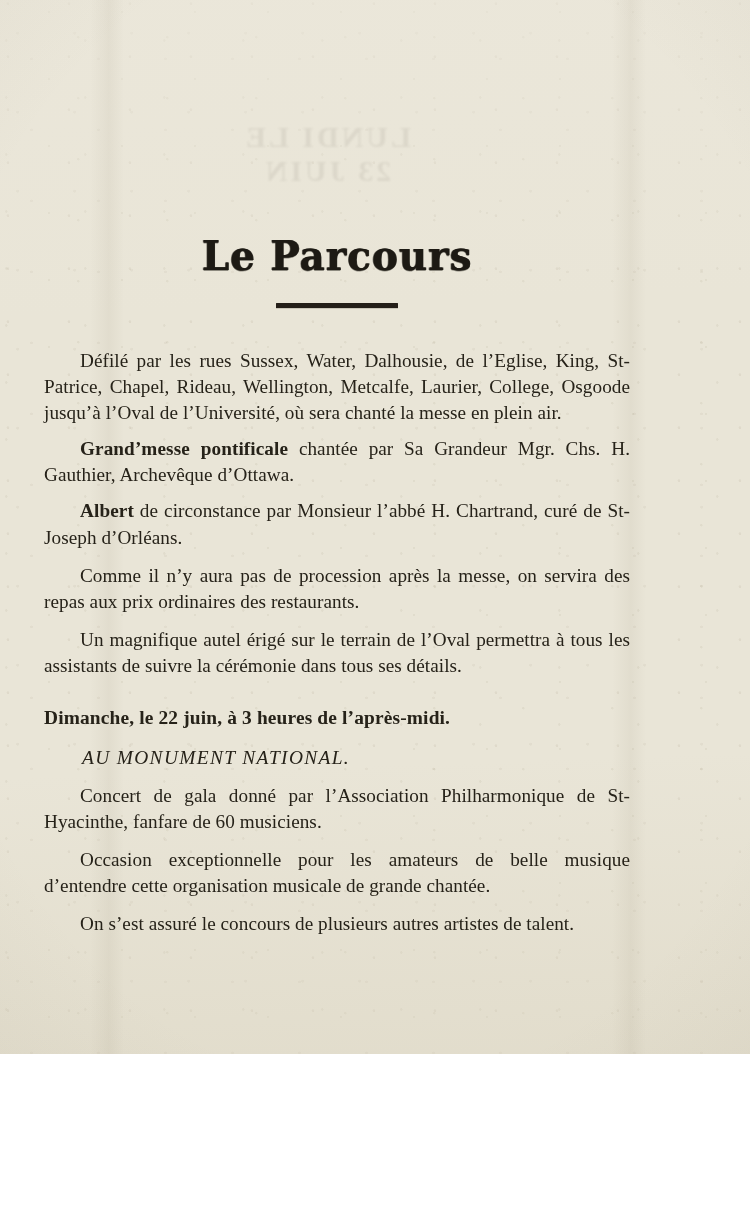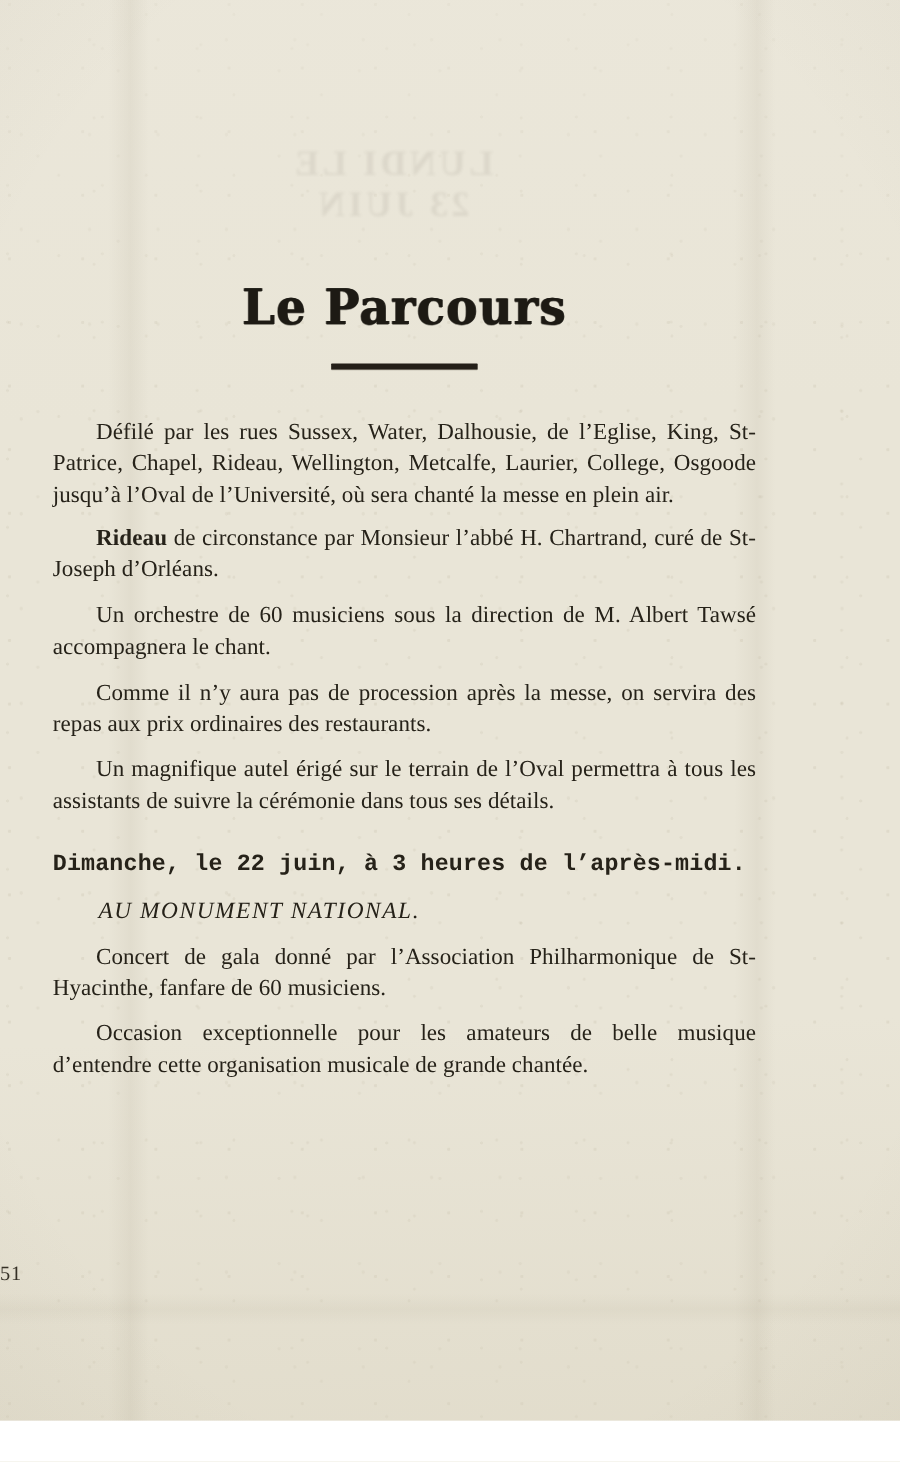--- a/index.html
+++ b/index.html
@@ -4,21 +4,21 @@
 <style>
   html, body {
     margin: 0;
     padding: 0;
     background: #ffffff;
   }
 
   #page {
     position: relative;
     width: 750px;
-    height: 1184px;
+    height: 1054px;
     overflow: hidden;
     background-color: #e9e5d7;
     background-image:
       
       radial-gradient(ellipse 115% 105% at 50% 48%,
           rgba(0,0,0,0) 52%,
           rgba(104,94,70,0.085) 84%,
           rgba(84,74,52,0.17) 100%),
       
       linear-gradient(178deg,
@@ -150,21 +150,20 @@
 
   
   .dayhead {
     margin: 26px 0 0 0;
     text-indent: 0;
     font-weight: 700;
     font-size: 19.4px;
     line-height: 26px;
     letter-spacing: 0.15px;
     text-align: left;
-    font-family: Liberation Mono, monospace;
   }
 
   .venue {
     margin: 14px 0 0 0;
     text-indent: 38px;
     font-size: 19.4px;
     line-height: 26px;
     letter-spacing: 1.35px;
     text-align: left;
     font-style: italic;
@@ -200,37 +199,38 @@
   <div class="content">
 
     <h1 class="title">Le Parcours</h1>
 
     <div class="rule"></div>
 
     <div class="body">
 
       <p class="para"><span>Défilé par les rues Sussex, Water, Dalhousie, de l’Eglise, King, St-Patrice, Chapel, Rideau, Wellington, Metcalfe, Laurier, College, Osgoode jusqu’à l’Oval de l’Université, où sera chanté la messe en plein air.</span></p>
 
-
-      <p class="para gap"><span class="lead">Rideau</span><span> de circonstance par Monsieur l’abbé H. Chartrand, curé de St-Joseph d’Orléans.</span></p>
-
-
-      <p class="para gap2"><span>Un orchestre de 60 musiciens sous la direction de M. Albert Tawsé accompagnera le chant.</span></p>
+      <p class="para gap"><span class="lead">Grand’messe pontificale</span><span> chantée par Sa Grandeur Mgr. Chs. H. Gauthier, Archevêque d’Ottawa.</span></p>
+
+      <p class="para gap"><span class="lead">Albert</span><span> de circonstance par Monsieur l’abbé H. Chartrand, curé de St-Joseph d’Orléans.</span></p>
+
+
 
       <p class="para gap2"><span>Comme il n’y aura pas de procession après la messe, on servira des repas aux prix ordinaires des restaurants.</span></p>
 
       <p class="para gap2"><span>Un magnifique autel érigé sur le terrain de l’Oval permettra à tous les assistants de suivre la cérémonie dans tous  ses détails.</span></p>
 
       <p class="dayhead">Dimanche, le 22 juin, à 3 heures de l’après-midi.</p>
 
       <p class="venue">AU MONUMENT NATIONAL.</p>
 
       <p class="para gap2"><span>Concert de gala donné par l’Association Philharmonique de St-Hyacinthe, fanfare de 60 musiciens.</span></p>
 
       <p class="para gap2"><span>Occasion exceptionnelle pour les amateurs de belle musique d’entendre cette organisation musicale de grande chantée.</span></p>
 
+      <p class="para gap2"><span>On s’est assuré le concours de plusieurs autres artistes de talent.</span></p>
 
     </div>
   </div>
 
   <div class="folio">51</div>
 
 </div>
 
 </body></html>

